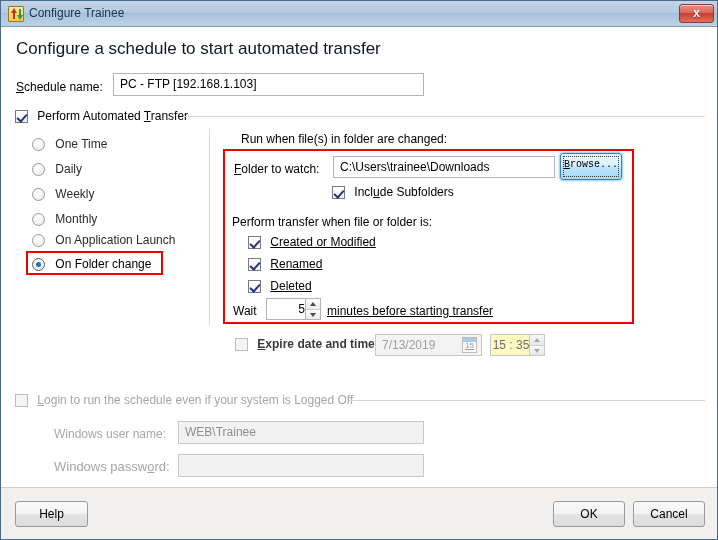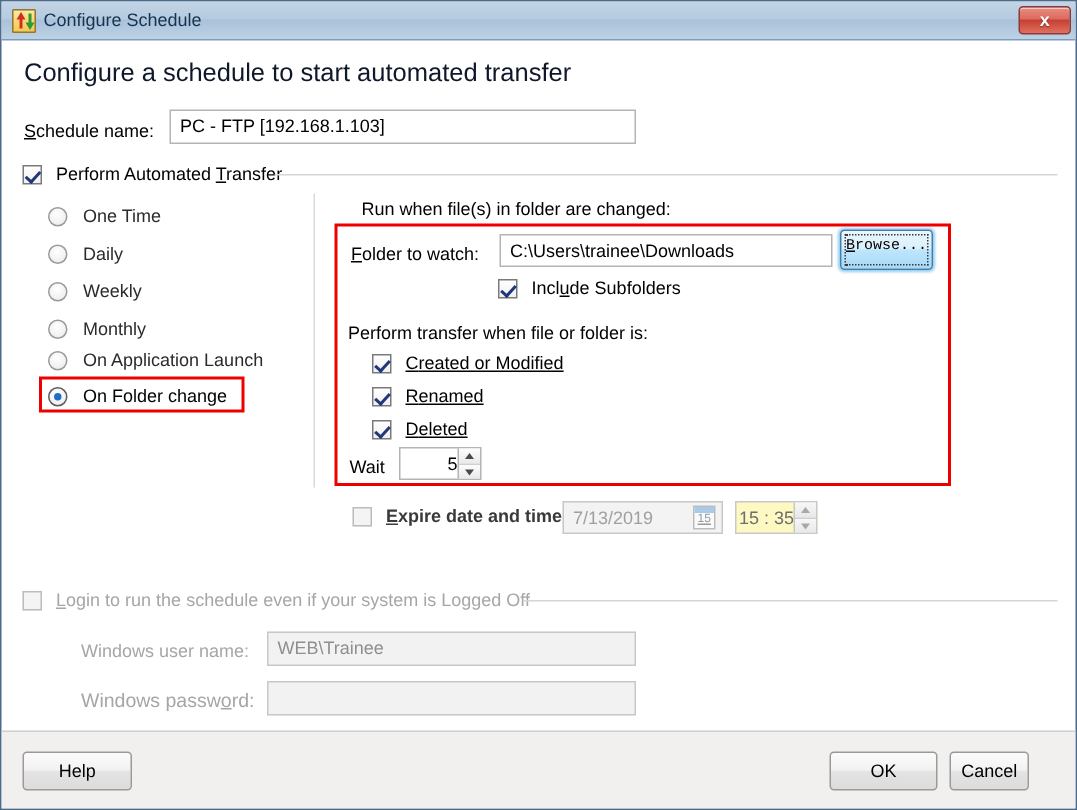--- a/index.html
+++ b/index.html
@@ -509,37 +509,37 @@
     background: linear-gradient(to bottom, #fbfbfb 0%, #f2f2f2 48%, #e4e4e4 50%, #dcdcdc 100%);
     box-sizing: border-box;
     cursor: pointer;
     font-size: 12px;
     text-align: center;
     line-height: 24px;
     color: #000000;
   }
   #help-button { left: 14px; top: 13px; width: 73px; }
   #ok-button { left: 552px; top: 13px; width: 72px; }
-  #cancel-button { left: 632px; top: 13px; width: 53px; }
+  #cancel-button { left: 632px; top: 13px; width: 72px; }
 
   .u { text-decoration: underline; }
 </style>
 </head>
 <body>
 
 <div id="dialog">
 
   <div id="titlebar">
     <div id="app-icon">
       <div class="ar-up"></div>
         <div class="ar-up-s"></div>
       <div class="ar-dn-s"></div>
         <div class="ar-dn"></div>
     </div>
-    <div id="title-text">Configure Schedule</div>
+    <div id="title-text">Configure Trainee</div>
     <div id="close-button">
       <div class="x">x</div>
     </div>
   </div>
 
   <div id="header-title">Configure a schedule to start automated transfer</div>
 
   <div id="schedname-label"><span class="u">S</span><span>chedule name:</span></div>
   <div id="schedname-input">PC - FTP [192.168.1.103]</div>
 
@@ -612,20 +612,21 @@
     <div class="val">5</div>
     <div class="spin-btns">
       <div class="sb top">
           <div class="tri"></div>
         </div>
       <div class="sb bot">
           <div class="tri"></div>
         </div>
     </div>
   </div>
+  <div id="wait-suffix"><span class="u">m</span><span class="u">inutes before starting transfer</span></div>
 
   <div id="expire-row">
     <span class="chk disabled"></span>
     <span class="lbl"><span class="u">E</span><span>xpire date and time:</span></span>
   </div>
   <div id="date-box">
     <div class="dtxt">7/13/2019</div>
     <div id="cal-icon">
       <div class="bar"></div>
       <div class="num">15</div>

